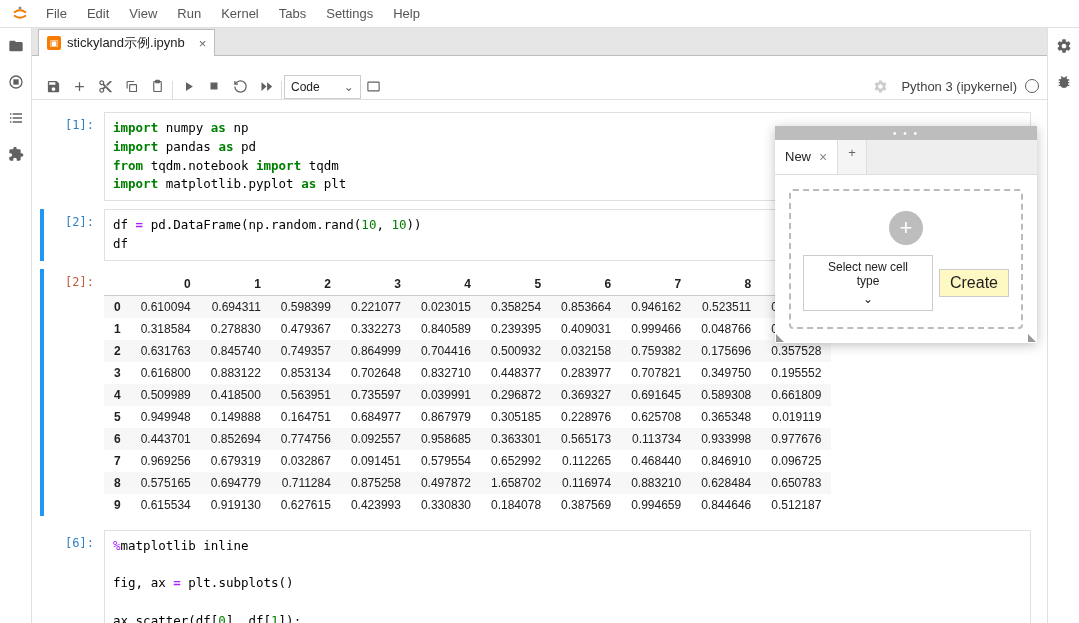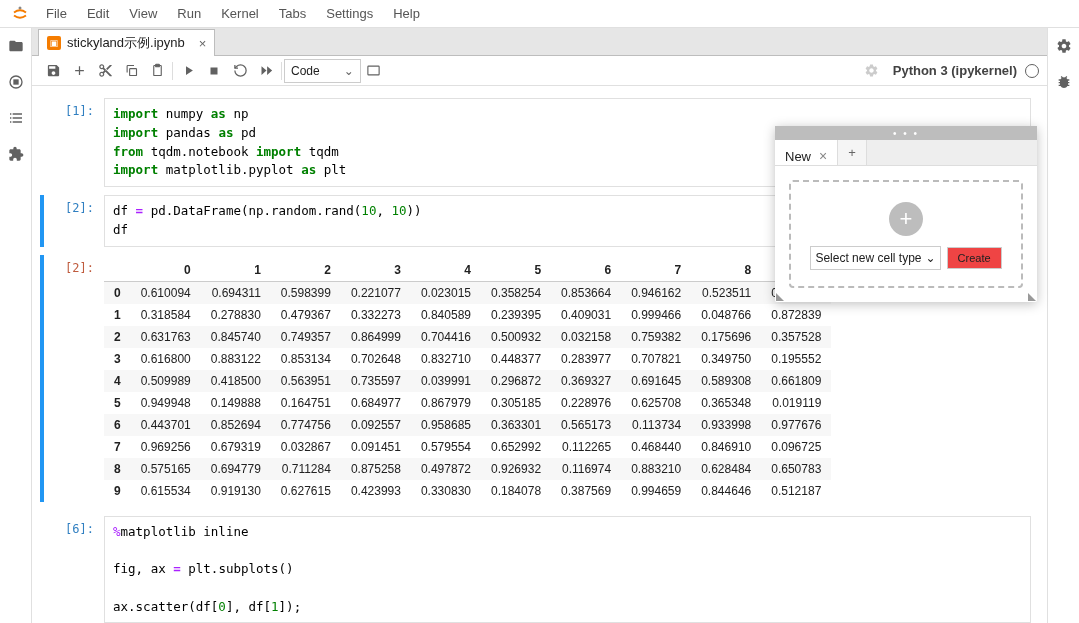--- a/index.html
+++ b/index.html
@@ -26,26 +26,26 @@
 
 .center { flex: 1; display: flex; flex-direction: column; min-width: 0; position: relative; }
 
 
 .tabbar { height: 28px; background: #e6e6e6; border-bottom: 1px solid #bdbdbd; display: flex; align-items: stretch; padding-left: 6px; }
 .tab { background: #fff; border: 1px solid #bdbdbd; border-bottom: none; display: flex; align-items: center; padding: 0 8px; gap: 6px; max-width: 200px; position: relative; top: 1px; }
 .tab .fileicon { width: 14px; height: 14px; background: #f57c00; border-radius: 2px; display:flex; align-items:center; justify-content:center; color:#fff; font-size:9px; }
 .tab .close { margin-left: 8px; color: #666; cursor: pointer; }
 
 
-.toolbar { height: 30px; border-bottom: 1px solid #e0e0e0; display: flex; align-items: center; padding: 0 8px; }
+.toolbar { height: 44px; border-bottom: 1px solid #e0e0e0; display: flex; align-items: flex-end; padding: 0 8px; }
 .tool-btn { width: 26px; height: 26px; display: flex; align-items: center; justify-content: center; color: #616161; cursor: pointer; border-radius: 2px; }
 .tool-sep { width: 1px; height: 18px; background: #ddd; margin: 0 2px; }
 .dropdown { height: 24px; border: 1px solid #ccc; display: flex; align-items: center; padding: 0 6px; gap: 24px; font-size: 12px; cursor: pointer; background:#fff; }
 .dropdown::after { content: "⌄"; color: #666; }
-.toolbar-right { margin-left: auto; display: flex; align-items: center; gap: 8px; font-weight: bold; }
+.toolbar-right { margin-left: auto; display: flex; align-items: center; gap: 8px; }
 .kernel-name { color: #424242; font-size: 13px; }
 .kernel-circle { width: 14px; height: 14px; border: 1.5px solid #616161; border-radius: 50%; }
 
 
 .notebook { flex: 1; overflow: auto; padding: 12px 16px 12px 8px; background: #fff; position: relative; }
 .cell { display: flex; margin-bottom: 8px; position: relative; }
 .prompt { width: 64px; text-align: right; padding: 6px 10px 0 0; font-family: "Menlo","Consolas",monospace; font-size: 12px; color: #307fc1; flex-shrink: 0; }
 .prompt.out { color: #bf5b3d; }
 .cell-body { flex: 1; }
 .code-input { border: 1px solid #e0e0e0; padding: 6px 8px; font-family: "Menlo","Consolas",monospace; font-size: 12.5px; line-height: 1.5; white-space: pre; background: #fff; overflow-x: auto; }
@@ -63,31 +63,31 @@
 .df-table th, .df-table td { padding: 4px 10px; text-align: right; }
 .df-table thead th { font-weight: bold; border-bottom: 1px solid #ccc; }
 .df-table tbody th { font-weight: bold; }
 .df-table tbody tr:nth-child(odd) { background: #f7f7f7; }
 
 
 .sticky-panel { position: absolute; right: 10px; top: 98px; width: 262px; background: #fff; box-shadow: 0 2px 12px rgba(0,0,0,0.25); border-radius: 2px; z-index: 10; }
 .sticky-header { height: 14px; background: #bdbdbd; display:flex; align-items:center; justify-content:center; cursor: move; }
 .sticky-header-dots { color:#fff; font-size:10px; letter-spacing:2px; }
 .sticky-tabs { display: flex; border-bottom: 1px solid #ddd; background: #eee; }
-.sticky-tab { padding: 1px 10px; font-size: 13px; display: flex; align-items: flex-end; gap: 8px; }
+.sticky-tab { padding: 9px 10px; font-size: 13px; display: flex; align-items: flex-start; gap: 8px; }
 .sticky-tab.active { background: #fff; border-right: 1px solid #ddd; }
 .sticky-tab .x { color: #888; cursor: pointer; font-size: 14px; }
 .sticky-plus { padding: 5px 10px; color: #666; cursor: pointer; border-right: 1px solid #ddd; background: #f5f5f5; }
 .sticky-body { padding: 14px; }
 .drop-zone { border: 2px dashed #bbb; border-radius: 4px; padding: 20px 12px 16px; text-align: center; }
 .drop-plus { width: 34px; height: 34px; border-radius: 50%; background: #bdbdbd; color: #fff; font-size: 22px; display:flex; align-items:center; justify-content:center; margin: 0 auto 10px; cursor:pointer; }
 .drop-text { color: #616161; font-size: 15px; line-height: 1.4; margin-bottom: 14px; }
 .drop-actions { display: flex; gap: 6px; justify-content: center; align-items: center; }
-.select-btn { border: 1px solid #ccc; padding: 4px 4px; font-size: 12px; display: flex; align-items: center; gap: 4px; background:#fff; cursor:pointer; }
-.create-btn { border: 1px solid #ccc; padding: 4px 10px; font-size: 11px; background:#ef4444; cursor:pointer; }
+.select-btn { border: 1px solid #ccc; padding: 4px 12px; font-size: 12px; display: flex; align-items: center; gap: 4px; background:#fff; cursor:pointer;flex-direction:column; }
+.create-btn { border: 1px solid #ccc; padding: 4px 10px; font-size: 16px; background:#fef9c3; cursor:pointer; }
 .resize-handle-l { position:absolute; left:0; bottom:0; width:12px; height:12px; cursor: nesw-resize; }
 .resize-handle-r { position:absolute; right:0; bottom:0; width:12px; height:12px; cursor: nwse-resize; }
 .resize-handle-l::before { content:""; position:absolute; left:1px; bottom:1px; width:0; height:0; border-right:8px solid #999; border-top:8px solid transparent; transform: scaleX(-1); }
 .resize-handle-r::before { content:""; position:absolute; right:1px; bottom:1px; width:0; height:0; border-left:8px solid #999; border-top:8px solid transparent; }
 
 </style>
 </head>
 <body>
 
 <div class="app">
@@ -364,21 +364,21 @@
                     <td>0.846910</td>
                     <td>0.096725</td>
                   </tr>
                   <tr>
                     <th>8</th>
                     <td>0.575165</td>
                     <td>0.694779</td>
                     <td>0.711284</td>
                     <td>0.875258</td>
                     <td>0.497872</td>
-                    <td>0.926932</td>
+                    <td>1.658702</td>
                     <td>0.116974</td>
                     <td>0.883210</td>
                     <td>0.628484</td>
                     <td>0.650783</td>
                   </tr>
                   <tr>
                     <th>9</th>
                     <td>0.615534</td>
                     <td>0.919130</td>
                     <td>0.627615</td>

